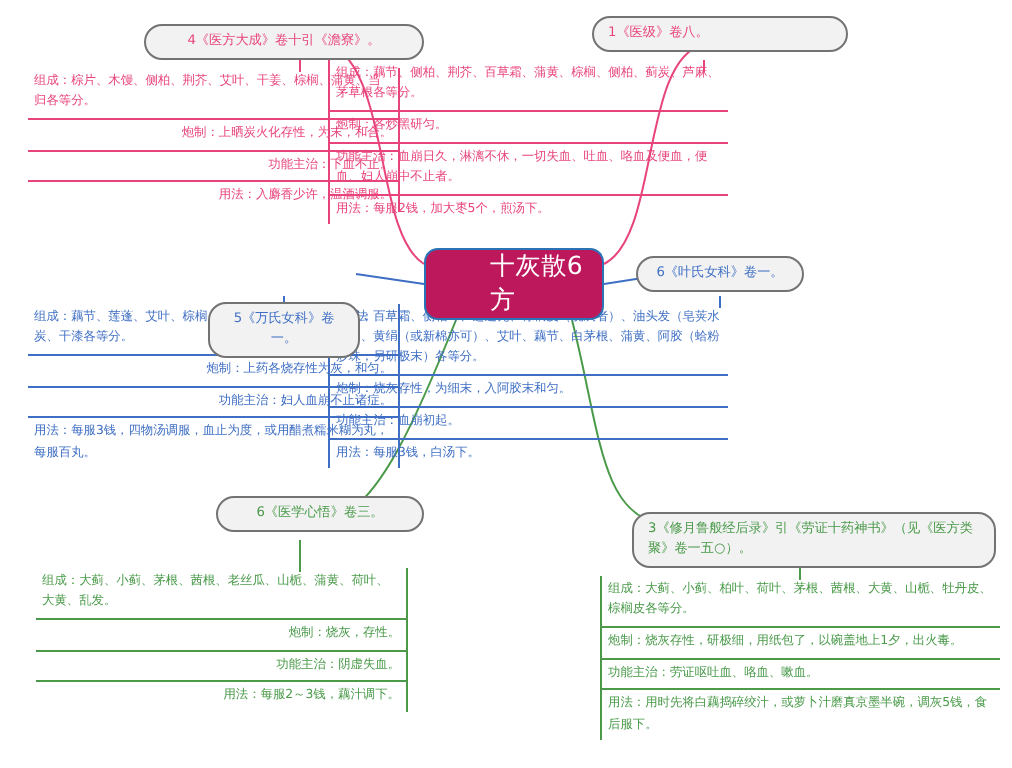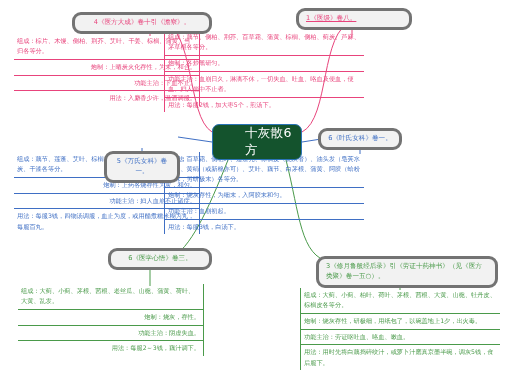--- a/index.html
+++ b/index.html
@@ -11,36 +11,36 @@
   }
   #canvas { position: relative; width: 506px; height: 384px; background:#fff; }
 
   svg#links { position: absolute; inset: 0; width: 506px; height: 384px; pointer-events: none; }
 
   
   .center-node {
     position: absolute;
     left: 212px; top: 124px;
     width: 90px; height: 36px;
-    background: #14532d;
+    background: #be185d;
     border: 1px solid #2a74b6;
     border-radius: 7px;
     display: flex; align-items: center; justify-content: center;
     color: #ffffff;
     font-size: 12.5px;
     letter-spacing: .3px;
     z-index: 6;
     padding-left: 32px;
   }
 
   
   .topic {
     position: absolute;
     border-radius: 9px;
-    border: 3px solid #737373;
+    border: 1px solid #737373;
     background: #f2f2f2;
     padding: 3px 7px;
     font-size: 6.6px;
     line-height: 1.5;
     z-index: 5;
     white-space: normal;
   }
   .topic.pink  { color: #e8447c; }
   .topic.blue  { color: #3f6fc4; }
   .topic.green { color: #4a9a4a; }
@@ -97,21 +97,21 @@
     <path d="M142 148 L 142 154" stroke="#3f6fc4" stroke-width="1" fill="none"></path>
     <path d="M360 148 L 360 154" stroke="#3f6fc4" stroke-width="1" fill="none"></path>
     <path d="M150 270 L 150 286" stroke="#4a9a4a" stroke-width="1" fill="none"></path>
     <path d="M400 280 L 400 290" stroke="#4a9a4a" stroke-width="1" fill="none"></path>
   </svg>
 
   <div class="center-node">
     <span>十灰散6方</span>
   </div>
 
-  <div class="topic pink" style="left:296px; top:8px; width:116px;text-decoration:underline;">
+  <div class="topic pink" style="left:296px; top:8px; width:128px;">
     <span>1《医级》卷八。</span>
   </div>
   <div class="detail pink spine-left a-left" style="left:164px; top:30px; width:200px;">
     <div class="row">组成：藕节、侧柏、荆芥、百草霜、蒲黄、棕榈、侧柏、蓟炭、芦麻、茅草根各等分。</div>
     <div class="row">炮制：各炒黑研匀。</div>
     <div class="row">功能主治：血崩日久，淋漓不休，一切失血、吐血、咯血及便血，便血、妇人崩中不止者。</div>
     <div class="row">用法：每服2钱，加大枣5个，煎汤下。</div>
   </div>
 
   <div class="topic pink" style="left:72px; top:12px; width:140px; text-align:center;">

